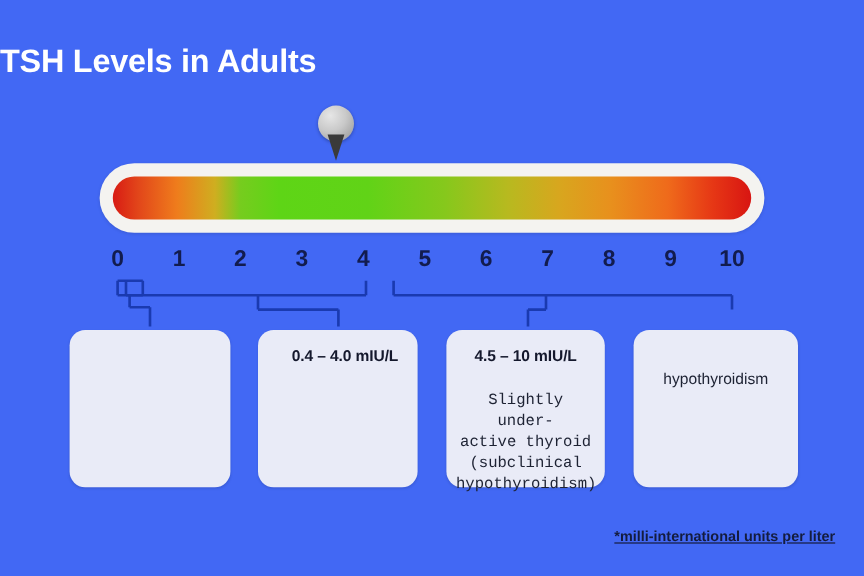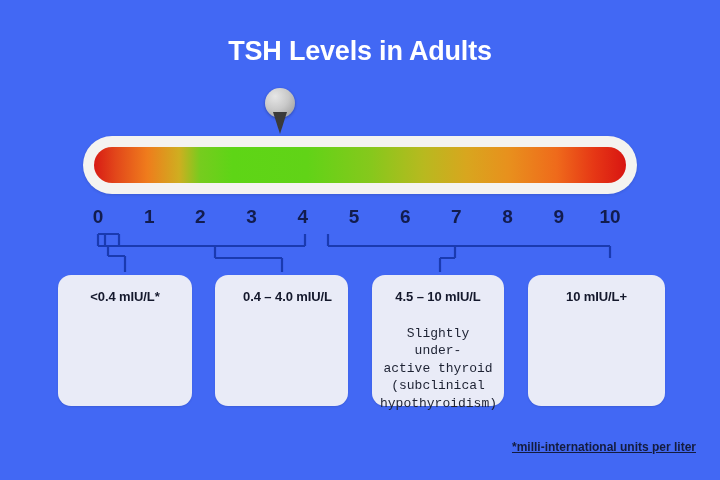--- a/index.html
+++ b/index.html
@@ -13,21 +13,21 @@
   #infographic {
     position:relative;
     width:720px; height:480px;
     background:#4268f4;
   }
 
   
   #chart-title {
     position:absolute;
     top:36px; left:0; width:720px;
-    text-align:center;
+    text-align:left;
     font-size:27px;
     font-weight:bold;
     color:#ffffff;
     letter-spacing:-0.2px;
   }
 
   
   #gauge-wrap {
     position:absolute;
     left:83px; top:136px;
@@ -169,31 +169,30 @@
 
       <path d="M98,18 L98,6 M98,6 L119,6 M119,6 L119,18 M98,18 L119,18 M108,18 L108,28 M108,28 L125,28 M125,28 L125,44"></path>
 
       <path d="M105,6 L105,18 M105,18 L305,18 M305,18 L305,6 M215,18 L215,30 M215,30 L282,30 M282,30 L282,44"></path>
 
       <path d="M328,6 L328,18 M328,18 L610,18 M610,18 L610,30 M455,18 L455,30 M455,30 L440,30 M440,30 L440,44"></path>
     </g>
   </svg>
 
   <div class="info-card" id="card-1">
-    <div class="card-range">&lt;0.4 mIU/L*</div>
   </div>
 
   <div class="info-card" id="card-2">
     <div class="card-range">0.4 – 4.0 mIU/L</div>
   </div>
 
   <div class="info-card tall-desc" id="card-3">
     <div class="card-range">4.5 – 10 mIU/L</div>
     <div class="card-desc">Slightly under-<br>active thyroid<br>(subclinical<br>hypothyroidism)</div>
   </div>
 
   <div class="info-card" id="card-4">
-    <div class="card-range">10 mIU/L+</div>
+    <div class="card-desc">hypothyroidism</div>
   </div>
 
   <div id="footnote">*milli-international units per liter</div>
 
 </div>
 
 </body></html>

